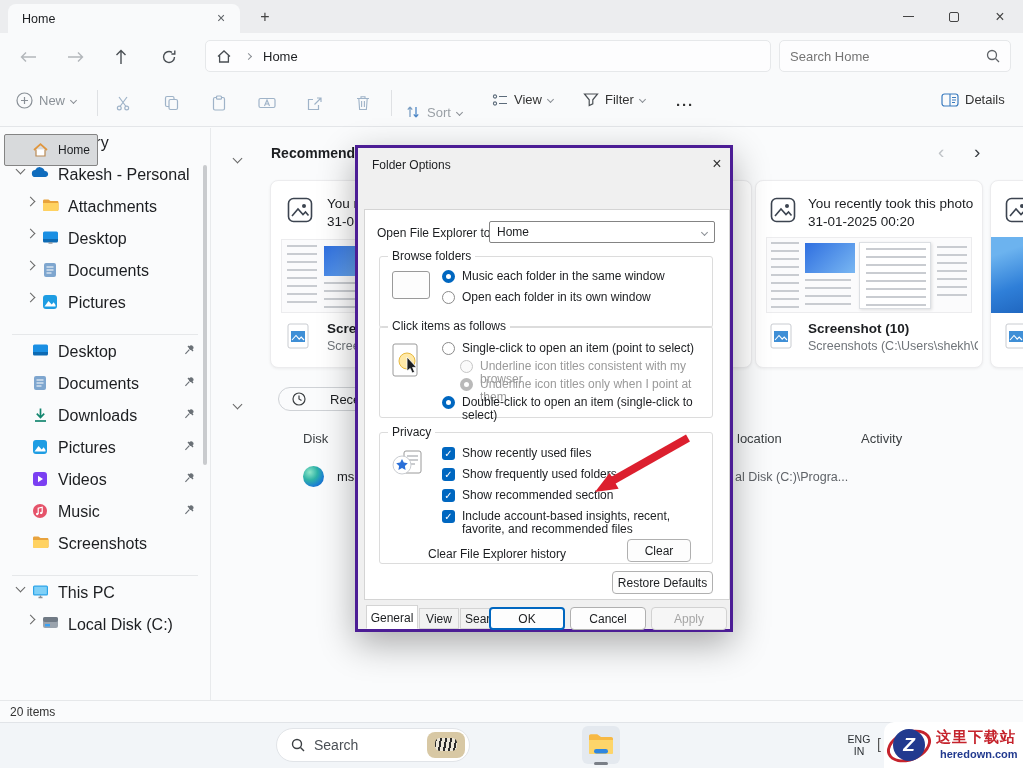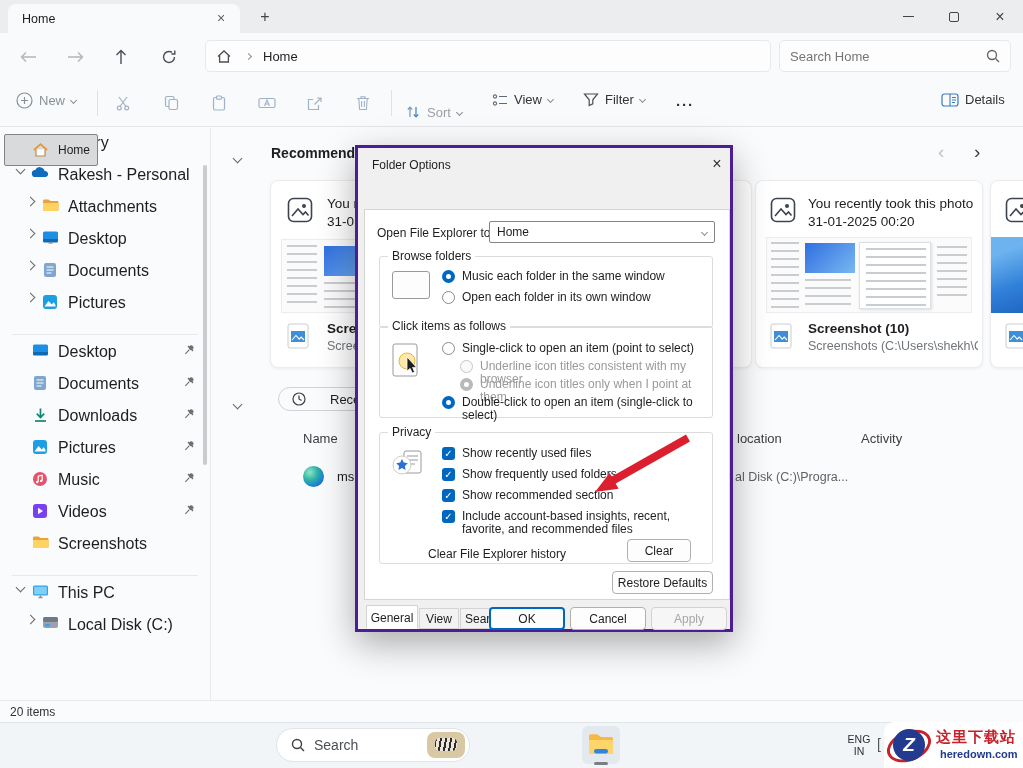--- a/index.html
+++ b/index.html
@@ -361,46 +361,46 @@
             <path d="M6.8 7.2L2.6 11.8" stroke-width="1.2" fill="none"></path>
             <path d="M5.4 3.2l5.4 5.4" stroke-width="1.5" fill="none"></path>
           </g>
         </svg>
       </span>
   </div>
   <div class="srow">
     <span class="cslot"></span>
     <span class="islot">
         <svg width="16" height="16" viewBox="0 0 16 16">
-          <circle cx="8" cy="8" r="7" fill="#e5536a"></circle>
-          <path d="M6.2 11V5.2l4-1v5.6" stroke="#fff" stroke-width="1.2" fill="none"></path>
-          <circle cx="5.2" cy="11" r="1.2" fill="#fff"></circle>
-          <circle cx="9.2" cy="9.9" r="1.2" fill="#fff"></circle>
-        </svg>
-      </span>
-    <span>Music</span>
+          <rect x="1" y="1" width="14" height="14" rx="3" fill="#7b3ff2"></rect>
+          <path d="M6 4.8l5 3.2-5 3.2z" fill="#fff"></path>
+        </svg>
+      </span>
+    <span>Videos</span>
     <span class="pin">
         <svg width="13" height="13" viewBox="0 0 14 14">
           <g stroke="#6a7076" fill="#6a7076">
             <circle cx="8.8" cy="5" r="2.1"></circle>
             <path d="M6.8 7.2L2.6 11.8" stroke-width="1.2" fill="none"></path>
             <path d="M5.4 3.2l5.4 5.4" stroke-width="1.5" fill="none"></path>
           </g>
         </svg>
       </span>
   </div>
   <div class="srow">
     <span class="cslot"></span>
     <span class="islot">
         <svg width="16" height="16" viewBox="0 0 16 16">
-          <rect x="1" y="1" width="14" height="14" rx="3" fill="#7b3ff2"></rect>
-          <path d="M6 4.8l5 3.2-5 3.2z" fill="#fff"></path>
-        </svg>
-      </span>
-    <span>Videos</span>
+          <circle cx="8" cy="8" r="7" fill="#e5536a"></circle>
+          <path d="M6.2 11V5.2l4-1v5.6" stroke="#fff" stroke-width="1.2" fill="none"></path>
+          <circle cx="5.2" cy="11" r="1.2" fill="#fff"></circle>
+          <circle cx="9.2" cy="9.9" r="1.2" fill="#fff"></circle>
+        </svg>
+      </span>
+    <span>Music</span>
     <span class="pin">
         <svg width="13" height="13" viewBox="0 0 14 14">
           <g stroke="#6a7076" fill="#6a7076">
             <circle cx="8.8" cy="5" r="2.1"></circle>
             <path d="M6.8 7.2L2.6 11.8" stroke-width="1.2" fill="none"></path>
             <path d="M5.4 3.2l5.4 5.4" stroke-width="1.5" fill="none"></path>
           </g>
         </svg>
       </span>
   </div>
@@ -515,21 +515,21 @@
 </div>
 
 <div class="abs" style="left:234px;top:394px"><span class="chev down"></span></div>
 <div class="abs" style="left:278px;top:387px;height:24px;border:1px solid #cfd2d6;border-radius:13px;display:flex;align-items:center;gap:24px;padding:0 13px;font-size:13px">
   <svg width="14" height="14" viewBox="0 0 14 14">
       <circle cx="7" cy="7" r="6" stroke="#3c4043" stroke-width="1.2" fill="none"></circle>
       <path d="M7 3.5V7l2.5 1.6" stroke="#3c4043" stroke-width="1.2" fill="none"></path>
     </svg>
   <span>Recent</span>
 </div>
-<div class="abs colh" style="left:303px;top:431px">Name</div>
+<div class="abs colh" style="left:303px;top:431px">Disk</div>
 <div class="abs colh" style="left:737px;top:431px">location</div>
 <div class="abs colh" style="left:861px;top:431px">Activity</div>
 <div class="abs" style="left:303px;top:464px;width:700px;height:26px">
   <span class="abs" style="left:0;top:2px;width:21px;height:21px;border-radius:50%;background:radial-gradient(circle at 32% 30%,#8fe6c9,#2fb3a6 38%,#1b7fd4 70%,#174f9e)"></span>
   <span class="abs" style="left:34px;top:5px;font-size:13px">ms</span>
   <span class="abs" style="left:432px;top:6px;font-size:12.5px;color:#5f6368">al Disk (C:)\Progra...</span>
 </div>
 
 <div class="abs" id="dialog">
   <div class="abs" style="left:14px;top:10px;font-size:12px">Folder Options</div>

